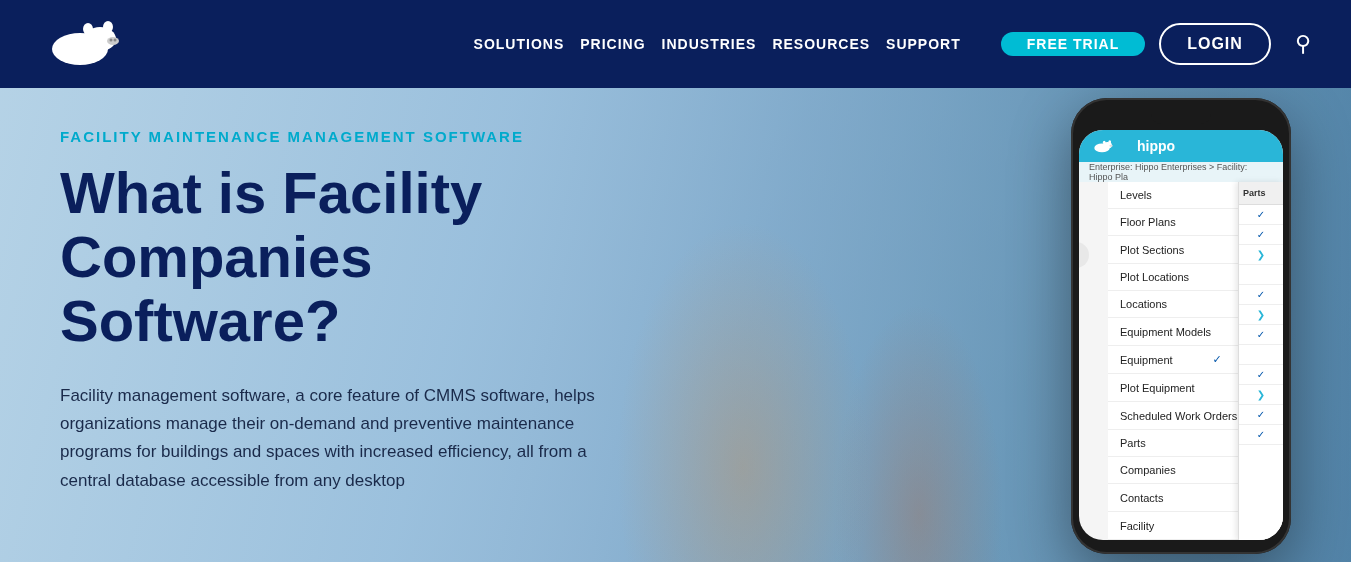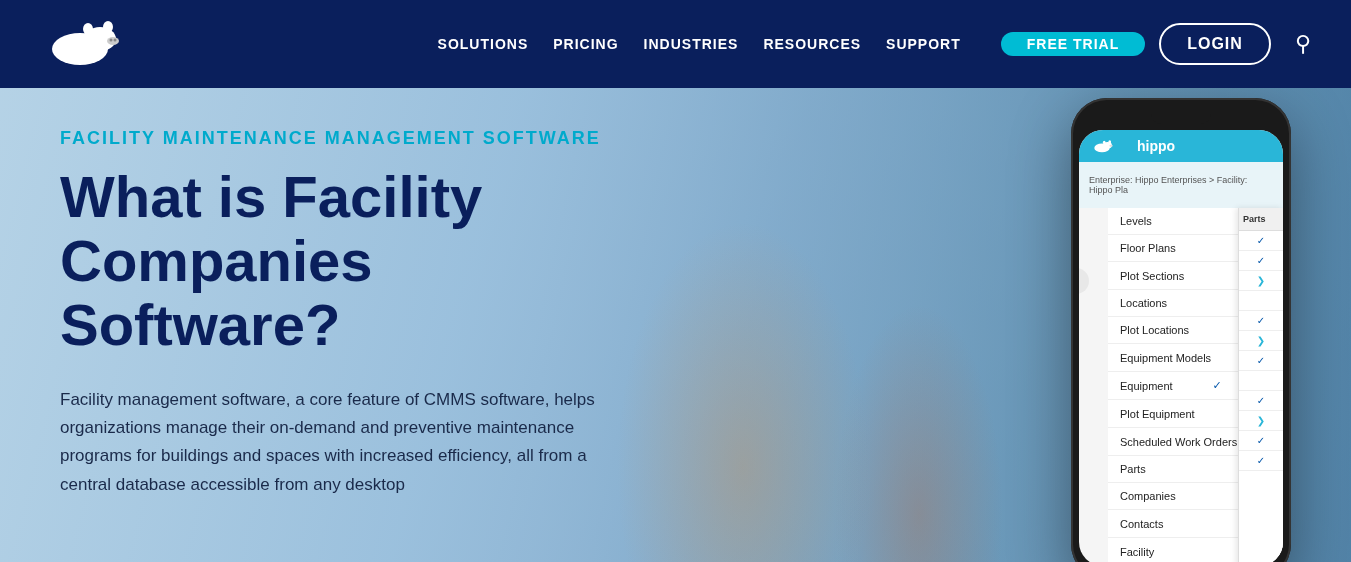--- a/index.html
+++ b/index.html
@@ -19,21 +19,21 @@
     .nav-logo {
       margin-right: auto;
     }
     .hippo-logo {
       width: 80px;
       height: 50px;
     }
     .nav-links {
       display: flex;
       align-items: center;
-      gap: 25px;
+      gap: 16px;
       margin-right: 40px;
     }
     .nav-link {
       color: #ffffff;
       text-decoration: none;
       font-size: 14px;
       font-weight: 600;
       letter-spacing: 1px;
       text-transform: uppercase;
     }
@@ -109,21 +109,21 @@
 
     .hero-content {
       position: relative;
       z-index: 5;
       padding: 40px 60px;
       max-width: 680px;
     }
 
     .subtitle-label {
       color: #00aacc;
-      font-size: 18px;
+      font-size: 15px;
       font-weight: 700;
       letter-spacing: 2px;
       text-transform: uppercase;
       margin-bottom: 16px;
     }
 
     .hero-title {
       color: #0a1f5c;
       font-size: 58px;
       font-weight: 900;
@@ -186,21 +186,21 @@
     }
 
     .phone-app-name {
       color: white;
       font-size: 14px;
       font-weight: 700;
     }
 
     .phone-breadcrumb {
       background: #e8f4f8;
-      padding: 13px 10px;
+      padding: 0 10px;
       font-size: 9px;
       color: #555;
     }
 
     .phone-menu-list {
       list-style: none;
     }
 
     .phone-menu-item {
       display: flex;
@@ -322,24 +322,24 @@
               <span>Levels</span>
             </li>
             <li class="phone-menu-item">
               <span>Floor Plans</span>
             </li>
             <li class="phone-menu-item">
               <span>Plot Sections</span>
               <span class="check-icon">✓</span>
             </li>
             <li class="phone-menu-item">
+              <span>Plot Locations</span>
+            </li>
+            <li class="phone-menu-item">
               <span>Locations</span>
-            </li>
-            <li class="phone-menu-item">
-              <span>Plot Locations</span>
             </li>
             <li class="phone-menu-item">
               <span>Equipment Models</span>
               <span class="check-icon">✓</span>
             </li>
             <li class="phone-menu-item">
               <span>Equipment</span>
               <span class="check-icon">✓</span>
               <span class="arrow-icon">❯</span>
             </li>

